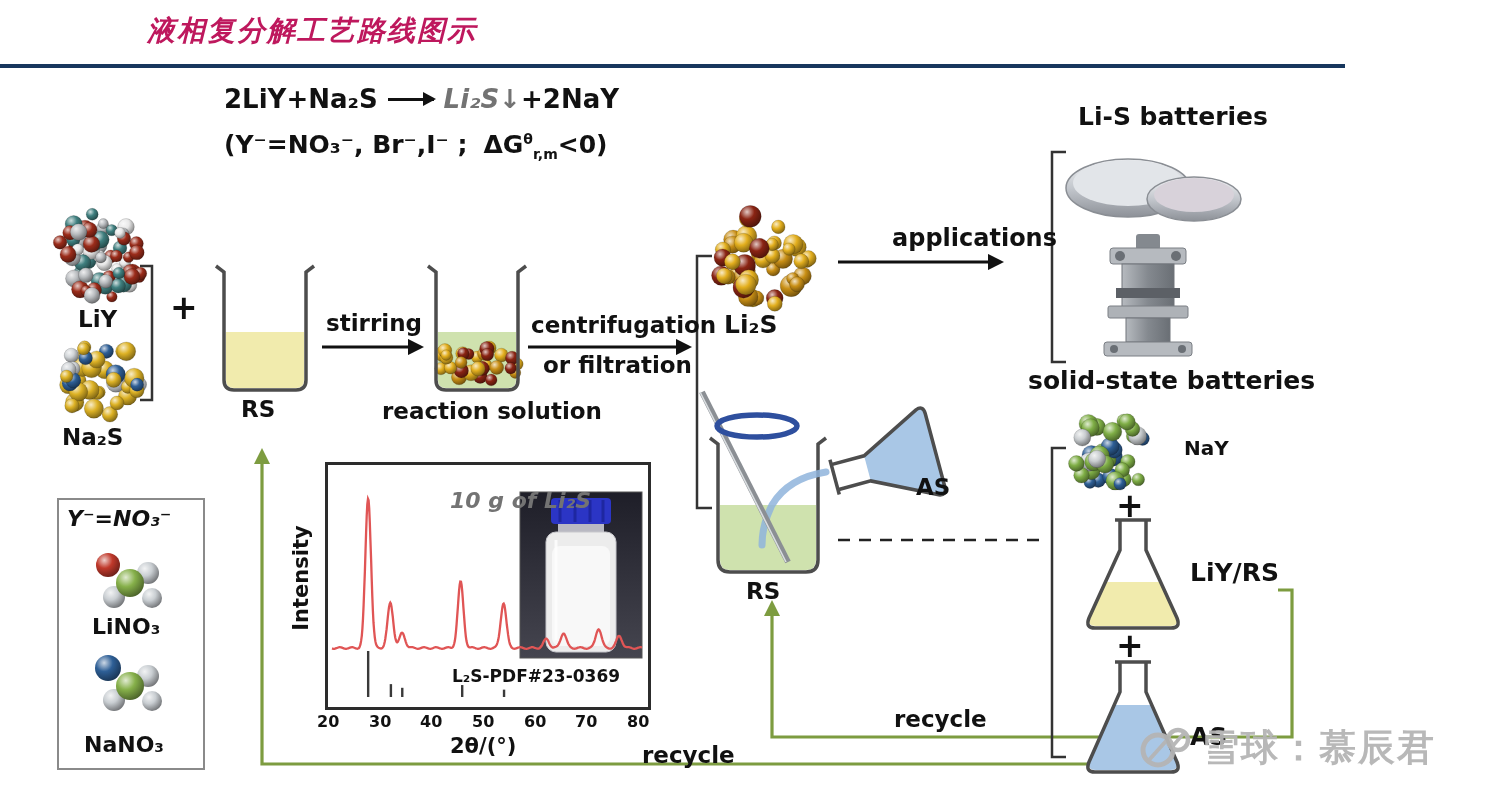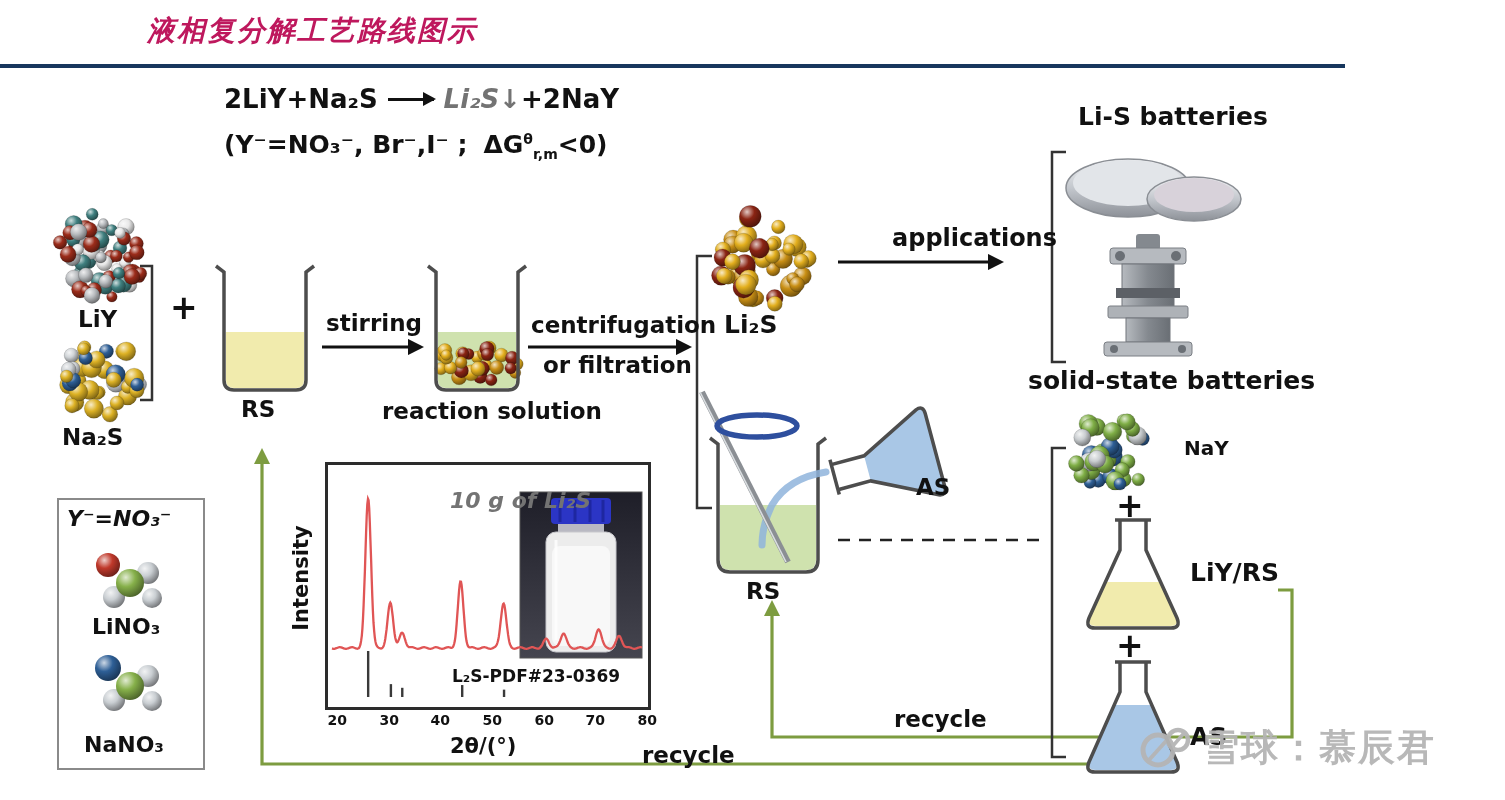--- a/index.html
+++ b/index.html
@@ -11,21 +11,21 @@
            font-style:italic; font-weight:700; font-size:28px; letter-spacing:2px; color:#be185d; }
   .rule { position:absolute; z-index:2; left:0; top:64px; width:1345px; height:4px; background:#17365d; }
   .eq1 { display:flex; align-items:center; }
   .eq-arrow { display:inline-block; position:relative; width:46px; height:3px; background:#111; margin:0 10px; }
   .eq-arrow::after { content:''; position:absolute; right:-2px; top:-6px; width:0; height:0;
                      border-left:13px solid #111; border-top:7px solid transparent; border-bottom:7px solid transparent; }
   .red { color:#737373;font-style:italic; }
   .plus { font-size:33px; }
   .box { position:absolute; z-index:2; border:2px solid #8a8a8a; background:transparent; }
   .xrd-box { position:absolute; z-index:2; border:3px solid #2c2c2c; background:transparent; }
-  .tick { position:absolute; z-index:3; top:712px; width:30px; text-align:right; font-weight:700; font-size:14px; color:#111; }
+  .tick { position:absolute; z-index:3; top:712px; width:30px; text-align:left; font-weight:700; font-size:16px; color:#111; }
   .rot { position:absolute; z-index:3; left:228px; top:566px; width:145px; text-align:center;
          transform:rotate(-90deg); font-weight:700; font-size:21px; color:#111; }
   .watermark { position:absolute; z-index:6; left:1136px; top:720px; display:flex; align-items:center; gap:10px; opacity:.95; }
   .watermark .wm-text { font-size:37px; font-weight:700; letter-spacing:2px; color:#b5b5b5; }
   sup,sub { font-weight:700; }
 </style>
 </head>
 <body>
 
 <div class="canvas">

